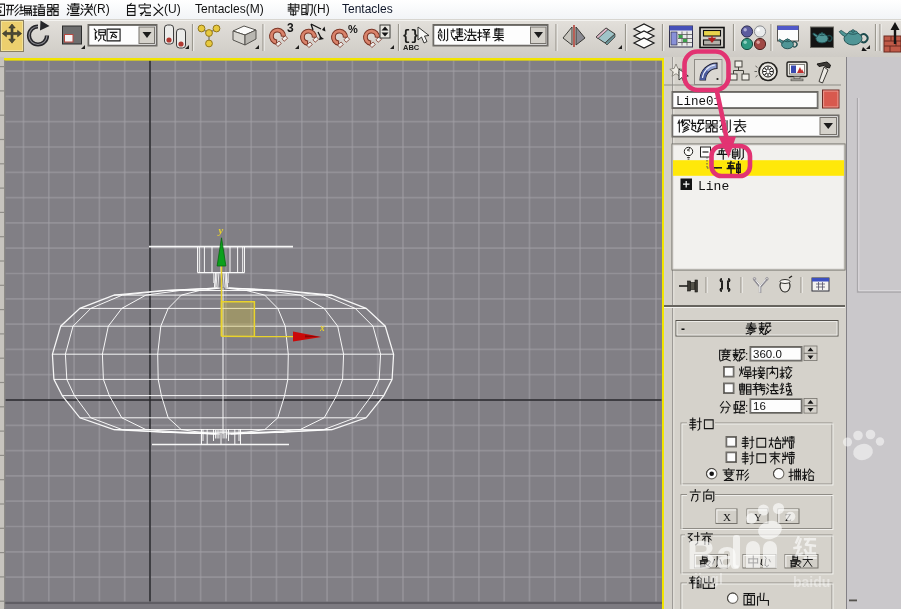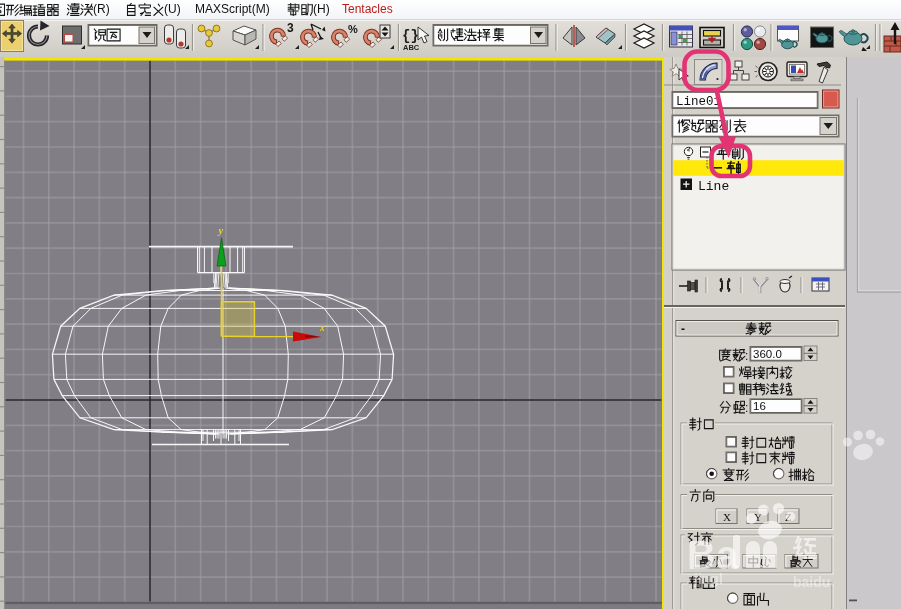--- a/index.html
+++ b/index.html
@@ -15,23 +15,23 @@
       <path d="M68.00 4.75L69.25 6.00M67.62 8.50L68.88 9.75M67.25 14.75L68.88 12.25M71.38 4.12L78.88 4.12M74.75 3.50L74.75 5.00M70.75 6.00L70.75 9.12M78.88 6.00L78.88 9.12M70.75 6.00L78.88 6.00M72.25 7.88L77.62 7.88M72.25 9.75L77.62 9.75M72.25 7.88L72.25 11.62M77.62 7.88L77.62 11.62M72.25 11.62L77.62 11.62M70.75 13.50L78.88 13.50M70.75 15.38L78.88 15.38" stroke="#141414" stroke-width="1.06" fill="none" opacity="1.00" stroke-linecap="square"></path>
       <path d="M81.54 4.75L83.04 6.25M81.16 8.50L82.79 9.75M80.79 14.50L82.79 11.62M85.54 4.50L88.66 4.50M88.04 4.50L86.79 7.25M86.79 7.25L89.91 7.25M91.79 4.12L90.54 7.25M91.16 5.38L92.41 7.25M84.29 9.12L92.41 9.12M88.29 9.12L88.29 12.25M88.29 10.38L84.91 15.38M88.29 10.38L92.04 15.38" stroke="#141414" stroke-width="1.06" fill="none" opacity="1.00" stroke-linecap="square"></path>
       <path d="M131.25 3.50L129.38 5.38M127.50 5.38L135.00 5.38M127.50 5.38L127.50 15.38M135.00 5.38L135.00 15.38M127.50 8.50L135.00 8.50M127.50 11.62L135.00 11.62M127.50 15.38L135.00 15.38" stroke="#141414" stroke-width="1.06" fill="none" opacity="1.00" stroke-linecap="square"></path>
       <path d="M144.79 3.50L144.79 5.00M139.16 5.00L150.41 5.00M139.16 5.00L139.16 7.00M150.41 5.00L150.41 7.00M140.41 7.88L149.16 7.88M144.79 7.88L144.79 11.00M144.79 11.00L141.04 15.38M144.79 10.38L146.04 12.88M146.04 12.88L150.41 12.88M140.41 13.50L143.54 12.50M145.41 15.38L150.41 15.38" stroke="#141414" stroke-width="1.06" fill="none" opacity="1.00" stroke-linecap="square"></path>
       <path d="M158.32 4.12L159.57 6.00M153.95 7.25L162.70 15.38M162.70 7.25L153.95 15.38" stroke="#141414" stroke-width="1.06" fill="none" opacity="1.00" stroke-linecap="square"></path>
       <path d="M288.25 4.75L293.88 4.75M288.25 7.25L293.88 7.25M290.75 3.50L290.75 9.12M288.25 9.12L293.25 9.12M295.12 4.12L295.12 9.75M295.12 4.75L298.88 4.75M295.12 7.25L298.88 7.25M298.88 4.75L298.88 9.12M288.25 11.00L298.25 11.00M293.25 9.75L293.25 15.38M290.75 12.25L290.75 14.75M295.75 12.25L295.75 14.75M290.75 14.75L295.75 14.75" stroke="#141414" stroke-width="1.06" fill="none" opacity="1.00" stroke-linecap="square"></path>
       <path d="M301.79 4.75L306.16 4.75M301.79 4.75L301.79 14.75M306.16 4.75L306.16 14.75M301.79 8.50L306.16 8.50M301.79 12.25L306.16 12.25M301.79 14.75L306.79 14.12M308.04 4.12L308.04 11.00M308.04 4.75L312.41 4.75M312.41 4.75L312.04 12.25M312.04 12.25L310.54 15.38M308.04 11.00L307.41 14.75" stroke="#141414" stroke-width="1.06" fill="none" opacity="1.00" stroke-linecap="square"></path>
     </svg>
 <div style="left:93px;top:2px;font-size:12px;color:#111;">(R)</div>
 <div style="left:164px;top:2px;font-size:12px;color:#111;">(U)</div>
-<div style="left:195px;top:2px;font-size:12px;color:#111;">MAXScript(M)</div>
+<div style="left:195px;top:2px;font-size:12px;color:#111;">Tentacles(M)</div>
 <div style="left:313px;top:2px;font-size:12px;color:#111;">(H)</div>
-<div style="left:342px;top:2px;font-size:12px;color:#b91c1c;">Tentacles</div>
+<div style="left:342px;top:2px;font-size:12px;color:#0f172a;">Tentacles</div>
 <div style="left:0;top:20px;width:901px;height:37px;background:linear-gradient(#e2dfda,#cecbc5);border-top:1px solid #f4f3f0;border-bottom:1px solid #96938d;"></div>
 <svg style="position:absolute;left:0;top:0;" width="901" height="58" viewBox="0 0 901 58">
       <rect x="0.5" y="20.5" width="23" height="31" fill="#eccf6e" stroke="#8a8062"></rect>
       <rect x="1.5" y="21.5" width="21" height="29" fill="none" stroke="#f7e9a8" opacity="0.7"></rect>
       <path d="M12 24l-3.2 4h2.2v4.6h-4.6v-2.2l-4 3.2 4 3.2v-2.2h4.6v4.6h-2.2l3.2 4 3.2-4h-2.2v-4.6h4.6v2.2l4-3.2-4-3.2v2.2h-4.6v-4.6h2.2z" fill="#4c4a38" stroke="#2e2c20" stroke-width="0.6"></path>
       <path d="M38 26.5a 9 9 0 1 0 9 9" fill="none" stroke="#26262a" stroke-width="4.2"></path>
       <path d="M38 26.5a 9 9 0 1 0 9 9" fill="none" stroke="#8a8a90" stroke-width="1.2"></path>
       <path d="M40.5 20.5l9 5.5-9.5 4.5z" fill="#26262a"></path>
       <rect x="62.5" y="26" width="19" height="18" fill="#6e6e6e" stroke="#2c2c2c"></rect>
       <rect x="64.5" y="34.5" width="8.5" height="7.5" fill="#f4f4f4" stroke="#b84840"></rect>

